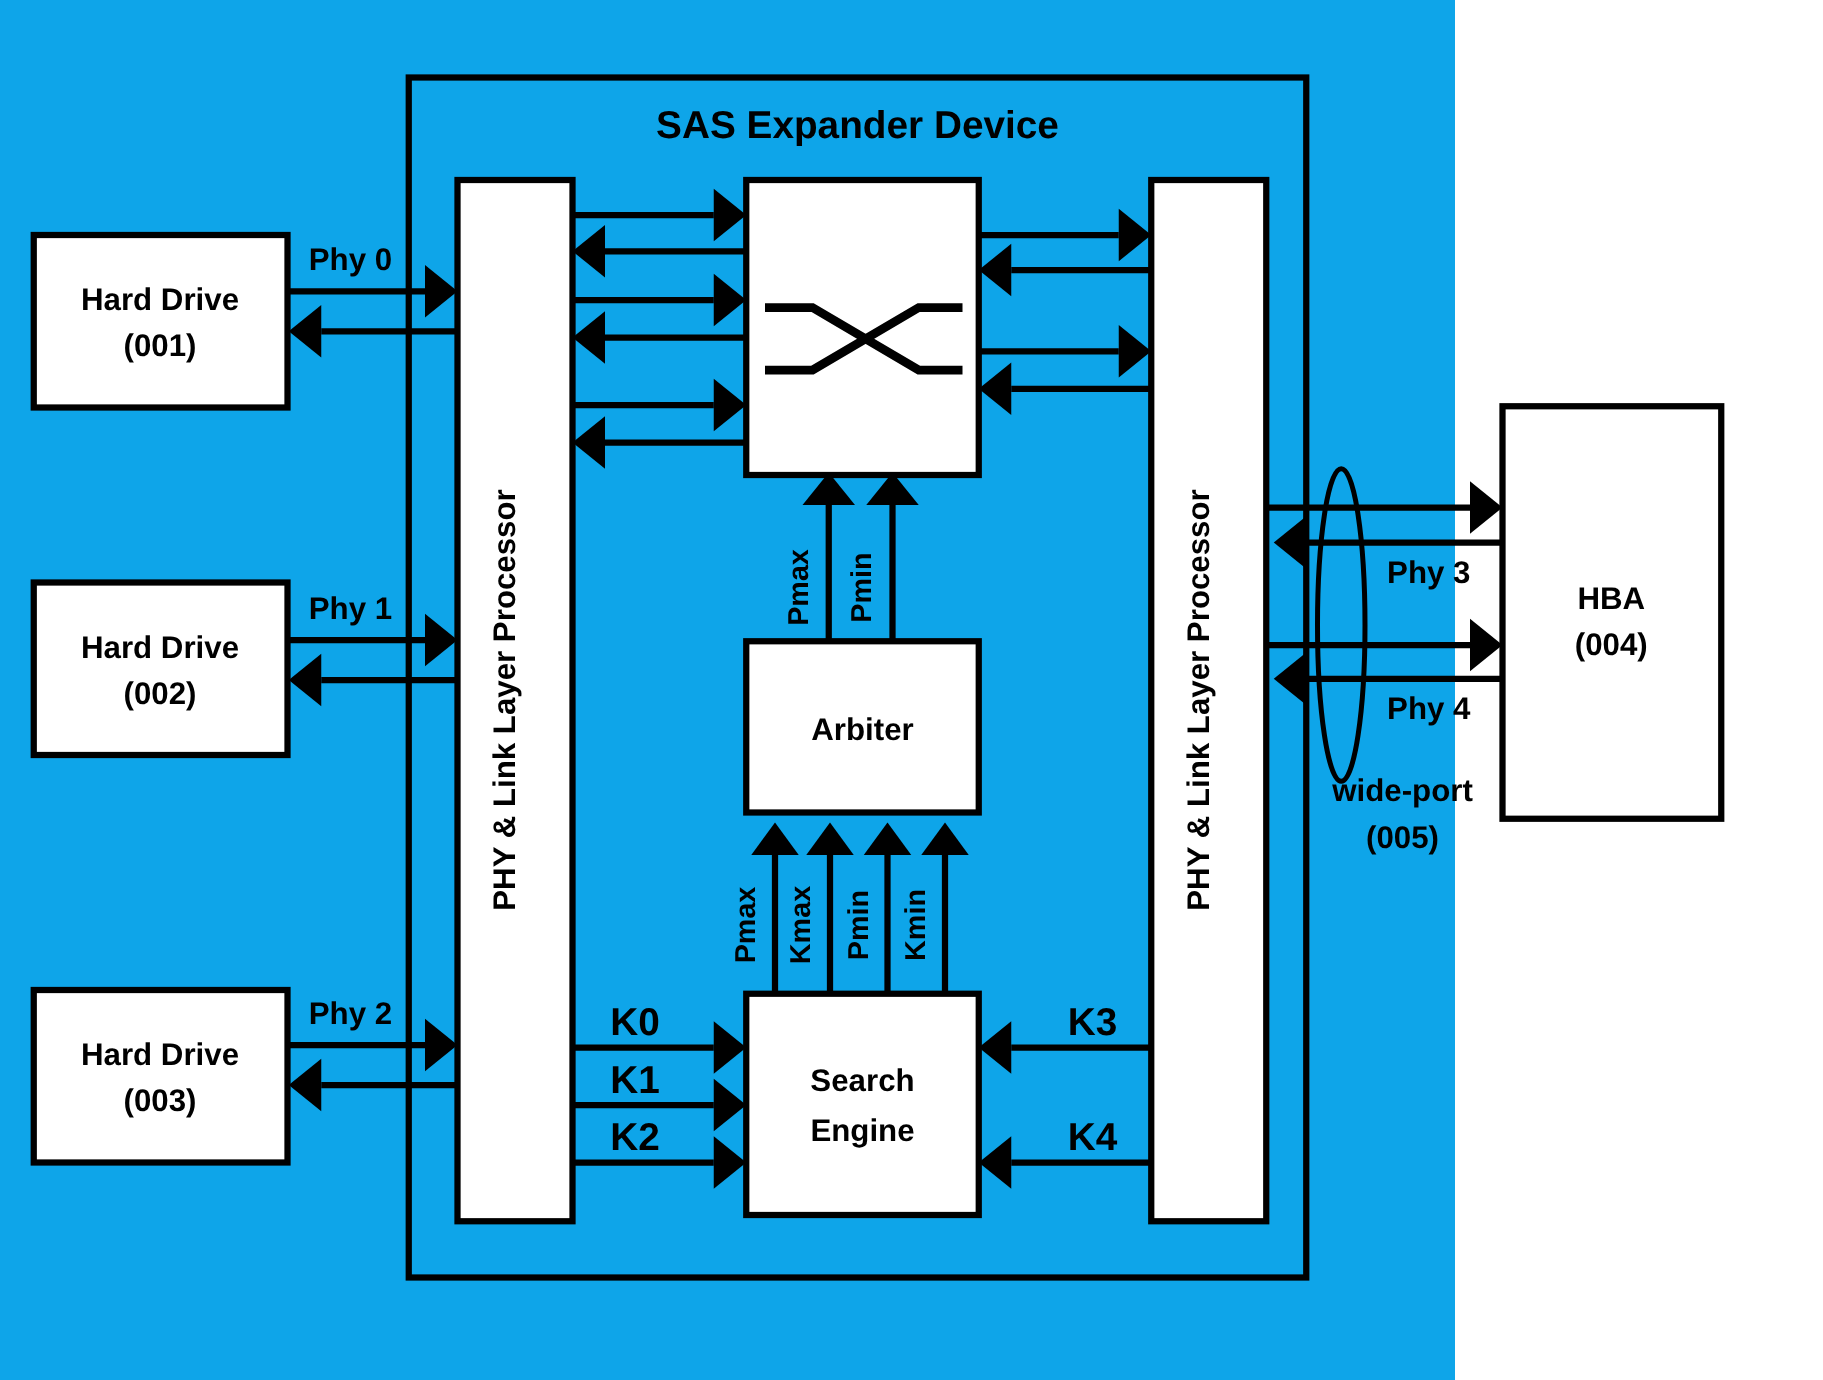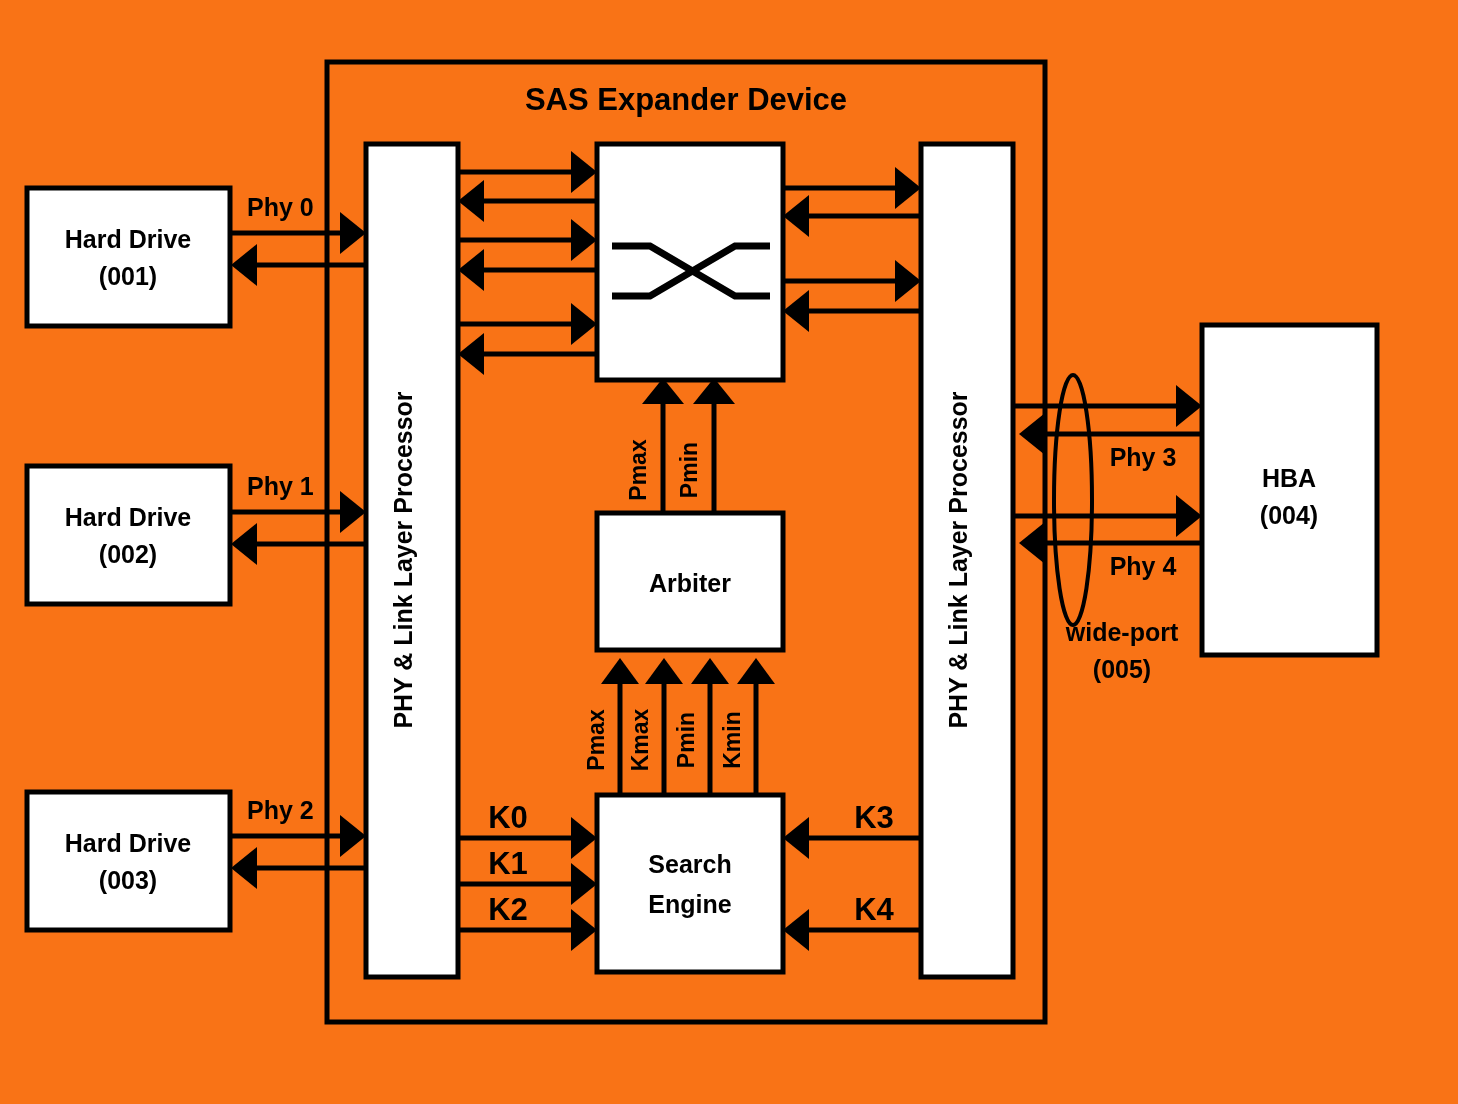--- a/index.html
+++ b/index.html
@@ -9,23 +9,23 @@
     background: #ffffff;
   }
   body {
     width: 1458px;
     height: 1104px;
     font-family: "Liberation Sans", sans-serif;
     overflow: hidden;
   }
   #diagram-root {
     position: relative;
-    width: 1458px;
+    width: 1164px;
     height: 1104px;
-    background: #f97316;
+    background: #0ea5e9;
   }
   svg.diagram {
     display: block;
     width: 1458px;
     height: 1104px;
   }
   .box {
     fill: #ffffff;
     stroke: #000000;
     stroke-width: 5;

